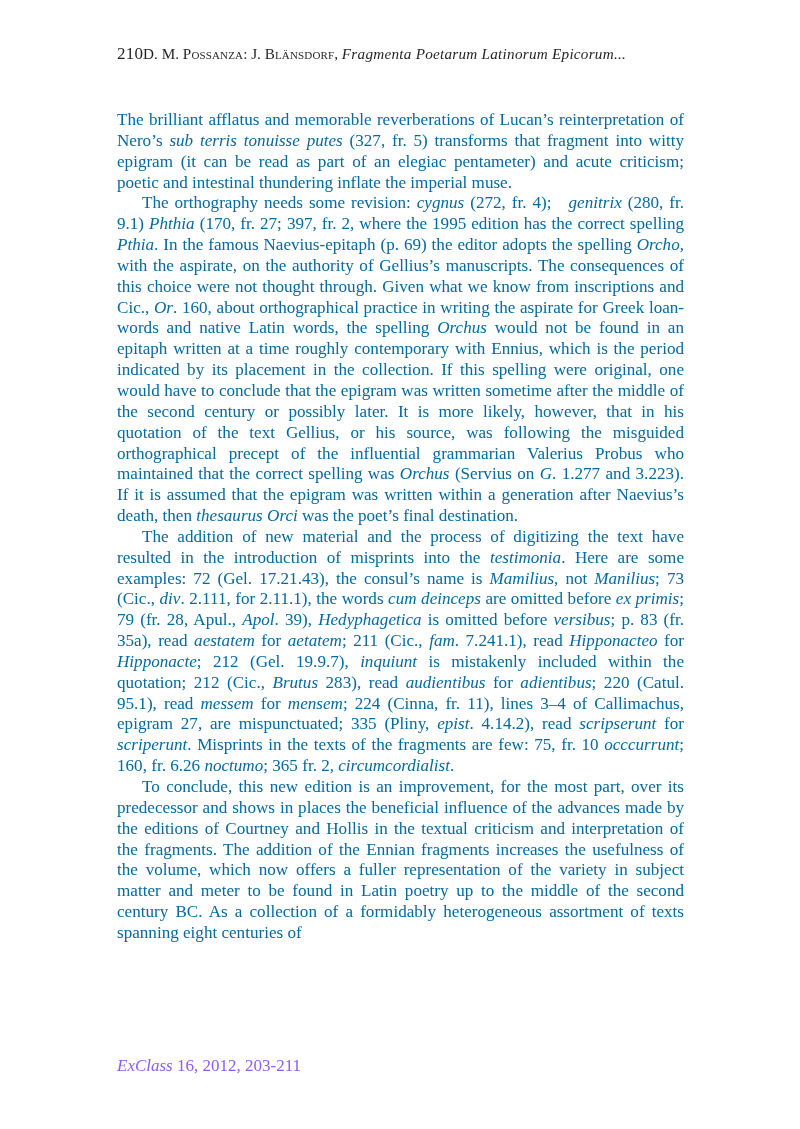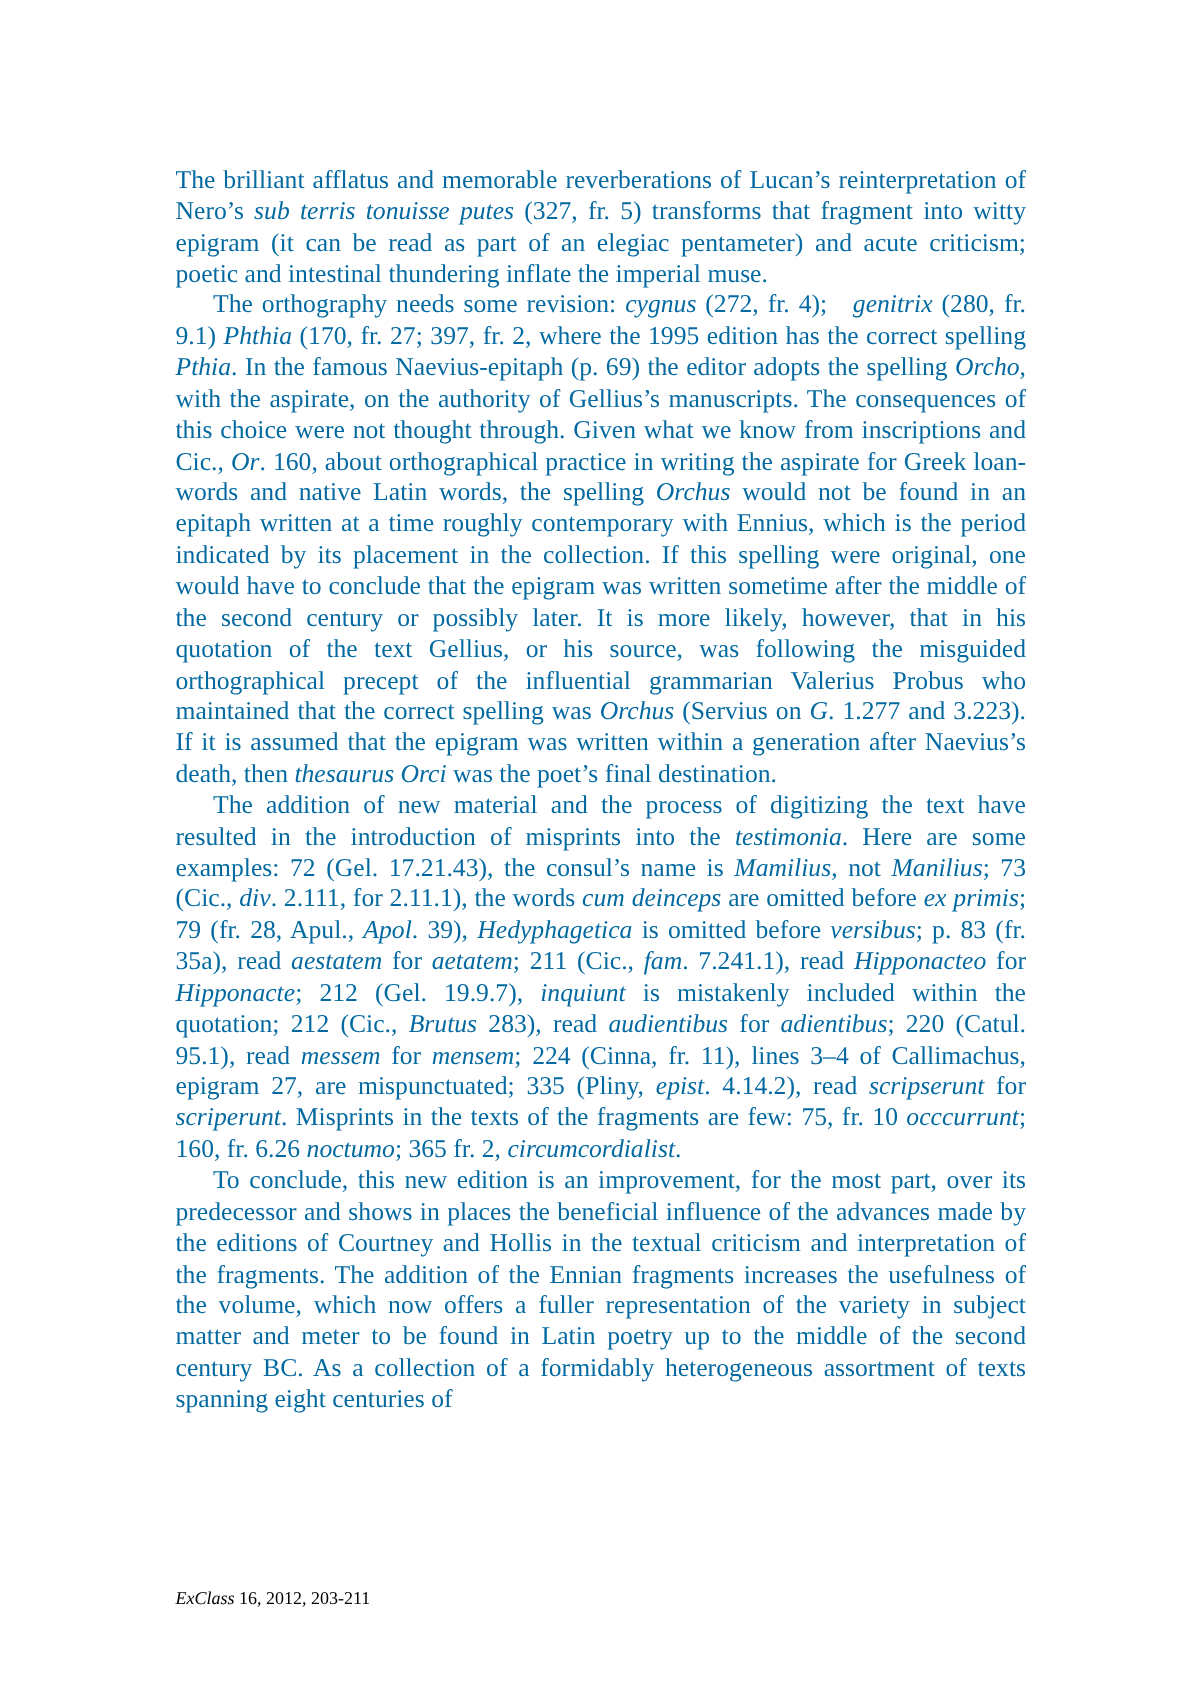--- a/index.html
+++ b/index.html
@@ -65,32 +65,35 @@
   .textblock p.indent {
     text-indent: 25px;
   }
   .textblock i {
     font-style: italic;
   }
   .colophon {
     position: absolute;
     left: 117px;
     top: 1056px;
-    font-size: 12px;
+    font-size: 17px;
     line-height: 19px;
-    color: #000000;
+    color: #8b5cf6;
     white-space: nowrap;
   }
   .colophon i { font-style: italic; }
 </style>
 </head>
 <body>
 
 <div class="page">
 
+  <div class="running-head">
+    <span class="folio">210</span><span>D. M. </span><span class="sc">Possanza</span><span>: J. </span><span class="sc">Blänsdorf</span><span>, </span><span class="title">Fragmenta Poetarum Latinorum Epicorum...</span>
+  </div>
 
   <div class="textblock">
       <p><span>The brilliant afflatus and memorable reverberations of Lucan’s reinterpretation of Nero’s </span><i>sub terris tonuisse putes</i><span> (327, fr. 5) transforms that fragment into witty epigram (it can be read as part of an elegiac pentameter) and acute criticism; poetic and intestinal thundering inflate the imperial muse.</span></p>
       <p class="indent"><span>The orthography needs some revision: </span><i>cygnus</i><span> (272, fr. 4); </span><i>genitrix</i><span> (280, fr. 9.1) </span><i>Phthia</i><span> (170, fr. 27; 397, fr. 2, where the 1995 edition has the correct spelling </span><i>Pthia</i><span>. In the famous Naevius-epitaph (p. 69) the editor adopts the spelling </span><i>Orcho</i><span>, with the aspirate, on the authority of Gellius’s manuscripts. The consequences of this choice were not thought through. Given what we know from inscriptions and Cic., </span><i>Or</i><span>. 160, about orthographical practice in writing the aspirate for Greek loan-words and native Latin words, the spelling </span><i>Orchus</i><span> would not be found in an epitaph written at a time roughly contemporary with Ennius, which is the period indicated by its placement in the collection. If this spelling were original, one would have to conclude that the epigram was written sometime after the middle of the second century or possibly later. It is more likely, however, that in his quotation of the text Gellius, or his source, was following the misguided orthographical precept of the influential grammarian Valerius Probus who maintained that the correct spelling was </span><i>Orchus</i><span> (Servius on </span><i>G</i><span>. 1.277 and 3.223). If it is assumed that the epigram was written within a generation after Naevius’s death, then </span><i>thesaurus Orci</i><span> was the poet’s final destination.</span></p>
       <p class="indent"><span>The addition of new material and the process of digitizing the text have resulted in the introduction of misprints into the </span><i>testimonia</i><span>. Here are some examples: 72 (Gel. 17.21.43), the consul’s name is </span><i>Mamilius</i><span>, not </span><i>Manilius</i><span>; 73 (Cic., </span><i>div</i><span>. 2.111, for 2.11.1), the words </span><i>cum deinceps</i><span> are omitted before </span><i>ex primis</i><span>; 79 (fr. 28, Apul., </span><i>Apol</i><span>. 39), </span><i>Hedyphagetica</i><span> is omitted before </span><i>versibus</i><span>; p. 83 (fr. 35a), read </span><i>aestatem</i><span> for </span><i>aetatem</i><span>; 211 (Cic., </span><i>fam</i><span>. 7.241.1), read </span><i>Hipponacteo</i><span> for </span><i>Hipponacte</i><span>; 212 (Gel. 19.9.7), </span><i>inquiunt</i><span> is mistakenly included within the quotation; 212 (Cic., </span><i>Brutus</i><span> 283), read </span><i>audientibus</i><span> for </span><i>adientibus</i><span>; 220 (Catul. 95.1), read </span><i>messem</i><span> for </span><i>mensem</i><span>; 224 (Cinna, fr. 11), lines 3–4 of Callimachus, epigram 27, are mispunctuated; 335 (Pliny, </span><i>epist</i><span>. 4.14.2), read </span><i>scripserunt</i><span> for </span><i>scriperunt</i><span>. Misprints in the texts of the fragments are few: 75, fr. 10 </span><i>occcurrunt</i><span>; 160, fr. 6.26 </span><i>noctumo</i><span>; 365 fr. 2, </span><i>circumcordialist</i><span>.</span></p>
       <p class="indent"><span>To conclude, this new edition is an improvement, for the most part, over its predecessor and shows in places the beneficial influence of the advances made by the editions of Courtney and Hollis in the textual criticism and interpretation of the fragments. The addition of the Ennian fragments increases the usefulness of the volume, which now offers a fuller representation of the variety in subject matter and meter to be found in Latin poetry up to the middle of the second century BC. As a collection of a formidably heterogeneous assortment of texts spanning eight centuries of</span></p>
     </div>
 
   <div class="colophon">
     <i>ExClass</i><span> 16, 2012, 203-211</span>

